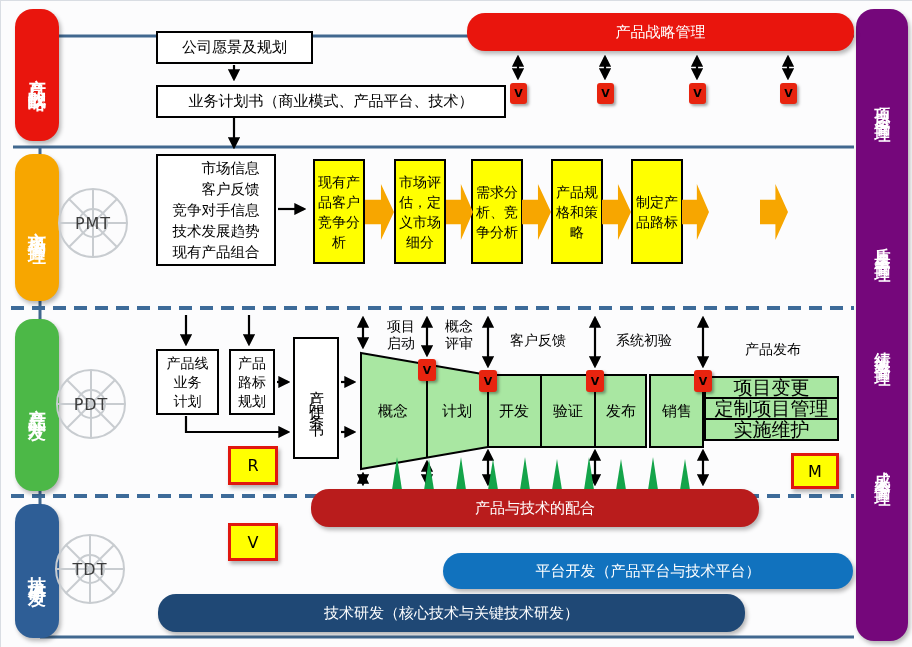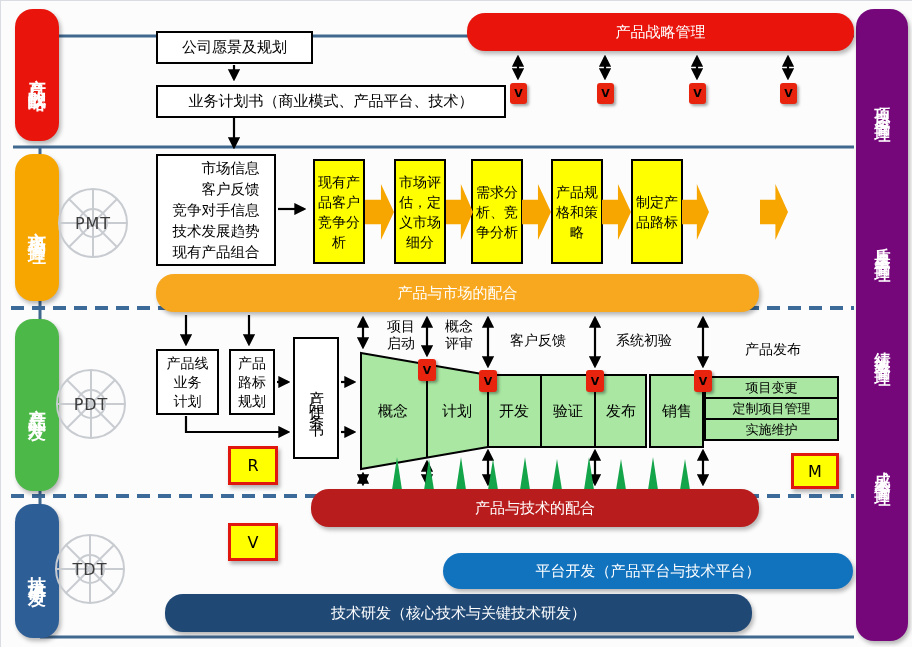--- a/index.html
+++ b/index.html
@@ -9,21 +9,21 @@
   .pre{white-space:pre-line;}
   .vert{writing-mode:vertical-rl;}
   .sh{box-shadow:2px 3px 4px rgba(0,0,0,.28);border-radius:18px;}
   .sidebar{color:#fff;font-weight:bold;font-size:18px;letter-spacing:5px;z-index:2;}
   .banner{color:#fff;font-size:15px;z-index:2;}
   .wbox{background:#fff;border:2px solid #000;color:#000;z-index:2;}
   .ybox{background:#FFFF00;border:2px solid #000;color:#000;font-size:14px;line-height:20px;z-index:2;padding:0 2px;}
   .gate{background:#E8240F;border-radius:3px;color:#000;font-weight:bold;font-size:11px;z-index:3;box-shadow:2px 2px 3px rgba(0,0,0,.35);}
   .ymark{background:#FFFF00;border:3px solid #E0170F;color:#000;font-size:16px;z-index:3;box-shadow:2px 3px 4px rgba(0,0,0,.3);}
   .oarrow{background:#F7A600;z-index:2;clip-path:polygon(0% 28%,55% 28%,55% 0%,100% 50%,55% 100%,55% 72%,0% 72%);}
-  .stackrow{background:#A9E7A2;border:2px solid #000;font-size:13px;color:#000;z-index:2;}
+  .stackrow{background:#A9E7A2;border:2px solid #000;font-size:19px;color:#000;z-index:2;}
   .stagelabel{font-size:15px;color:#000;z-index:2;}
   .gatelabel{font-size:14px;color:#000;z-index:2;line-height:17px;}
   .wheel-label{position:absolute;left:0;top:0;width:100%;height:100%;display:flex;align-items:center;justify-content:center;font-size:16px;color:#3C3C3C;letter-spacing:1px;}
   .circle{z-index:2;}
   svg.layer{position:absolute;left:0;top:0;z-index:1;}
   .pbar-item{position:absolute;left:50%;transform:translateX(-50%);color:#fff;font-weight:bold;font-size:16px;letter-spacing:6px;}
 </style>
 </head>
 <body>
 
@@ -176,21 +176,20 @@
   <div class="abs ybox flexc" style="left:393px;top:158px;width:52px;height:105px;">市场评估，定义市场细分</div>
   <div class="abs ybox flexc" style="left:470px;top:158px;width:52px;height:105px;">需求分析、竞争分析</div>
   <div class="abs ybox flexc" style="left:550px;top:158px;width:52px;height:105px;">产品规格和策略</div>
   <div class="abs ybox flexc" style="left:630px;top:158px;width:52px;height:105px;">制定产品路标</div>
   <div class="abs oarrow" style="left:364px;top:183px;width:29px;height:56px;"></div>
   <div class="abs oarrow" style="left:445px;top:183px;width:27px;height:56px;"></div>
   <div class="abs oarrow" style="left:521px;top:183px;width:29px;height:56px;"></div>
   <div class="abs oarrow" style="left:601px;top:183px;width:29px;height:56px;"></div>
   <div class="abs oarrow" style="left:681px;top:183px;width:27px;height:56px;"></div>
   <div class="abs oarrow" style="left:759px;top:183px;width:28px;height:56px;"></div>
-  <div class="abs banner flexc sh" style="left:155px;top:273px;width:603px;height:38px;background:#F7A81E;">产品与市场的配合</div>
 
   <div class="abs wbox flexc pre" style="left:155px;top:348px;width:63px;height:66px;font-size:14px;line-height:19px;">产品线
 业务
 计划</div>
   <div class="abs wbox flexc pre" style="left:228px;top:348px;width:46px;height:66px;font-size:14px;line-height:19px;">产品
 路标
 规划</div>
   <div class="abs wbox flexc" style="left:292px;top:336px;width:46px;height:122px;font-size:15px;">
     <span class="vert" style="letter-spacing:8px;">产品任务书</span>
   </div>
@@ -218,15 +217,15 @@
 
   <div class="abs stackrow flexc" style="left:703px;top:375px;width:135px;height:23px;">项目变更</div>
   <div class="abs stackrow flexc" style="left:703px;top:396px;width:135px;height:23px;">定制项目管理</div>
   <div class="abs stackrow flexc" style="left:703px;top:417px;width:135px;height:23px;">实施维护</div>
   <div class="abs ymark flexc" style="left:790px;top:452px;width:48px;height:36px;">M</div>
 
   <div class="abs banner flexc sh" style="left:310px;top:488px;width:448px;height:38px;background:#b91c1c;">产品与技术的配合</div>
 
   <div class="abs ymark flexc" style="left:227px;top:522px;width:50px;height:38px;">V</div>
   <div class="abs banner flexc sh" style="left:442px;top:552px;width:410px;height:36px;background:#1172BE;">平台开发（产品平台与技术平台）</div>
-  <div class="abs banner flexc sh" style="left:164px;top:593px;width:587px;height:38px;background:#1F4875;">技术研发（核心技术与关键技术研发）</div>
+  <div class="abs banner flexc sh" style="left:157px;top:593px;width:587px;height:38px;background:#1F4875;">技术研发（核心技术与关键技术研发）</div>
 
 </div>
 
 </body></html>

